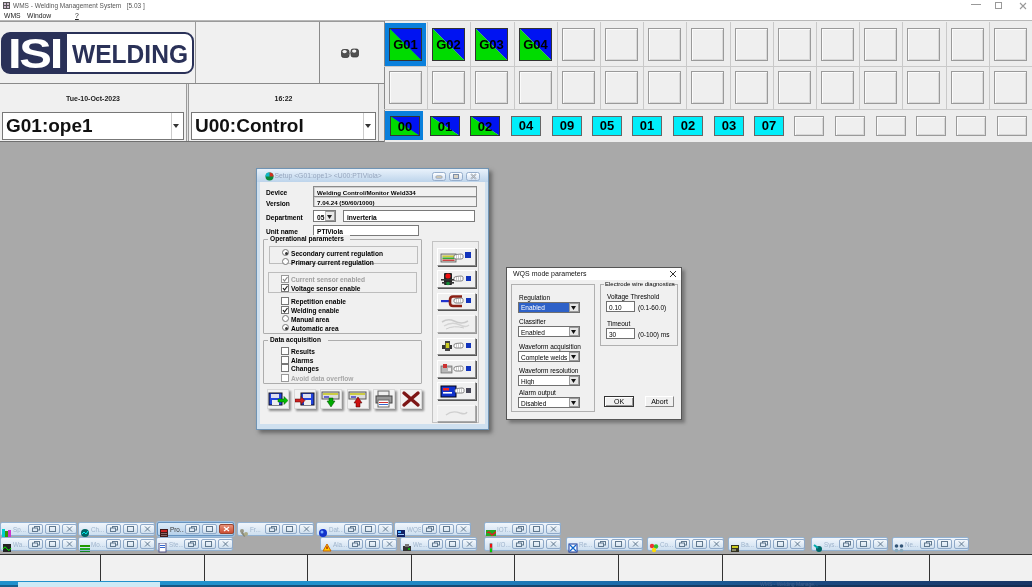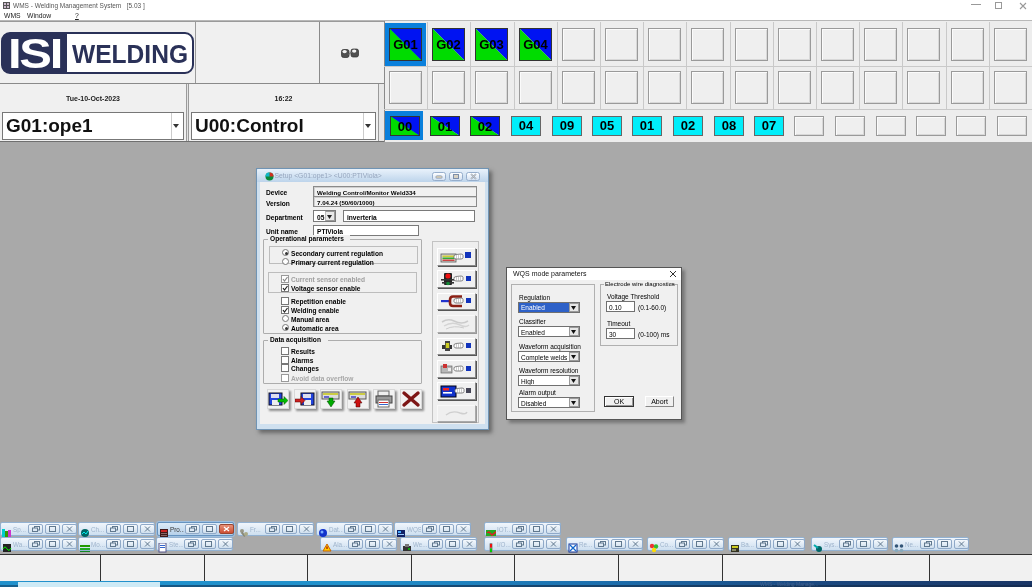--- a/index.html
+++ b/index.html
@@ -147,21 +147,21 @@
     <polygon points="0,0 30,0 30,20" fill="#0013f2"></polygon>
     <polygon points="0,0 0,20 30,20" fill="#00dc00"></polygon>
     <rect x="0.5" y="0.5" width="29" height="19" fill="none" stroke="#333" stroke-width="1"></rect>
     <text x="15.0" y="14.68" font-size="13" font-weight="bold" fill="#000" text-anchor="middle" font-family="Liberation Sans">02</text>
   </svg>
 <div class="abs" style="left:511px;top:115.5px;width:30px;height:20px;background:#00eefa;border:1px solid #666;font-size:13px;font-weight:bold;color:#000;text-align:center;line-height:18px;">04</div>
 <div class="abs" style="left:552px;top:115.5px;width:30px;height:20px;background:#00eefa;border:1px solid #666;font-size:13px;font-weight:bold;color:#000;text-align:center;line-height:18px;">09</div>
 <div class="abs" style="left:592px;top:115.5px;width:30px;height:20px;background:#00eefa;border:1px solid #666;font-size:13px;font-weight:bold;color:#000;text-align:center;line-height:18px;">05</div>
 <div class="abs" style="left:632px;top:115.5px;width:30px;height:20px;background:#00eefa;border:1px solid #666;font-size:13px;font-weight:bold;color:#000;text-align:center;line-height:18px;">01</div>
 <div class="abs" style="left:673px;top:115.5px;width:30px;height:20px;background:#00eefa;border:1px solid #666;font-size:13px;font-weight:bold;color:#000;text-align:center;line-height:18px;">02</div>
-<div class="abs" style="left:714px;top:115.5px;width:30px;height:20px;background:#00eefa;border:1px solid #666;font-size:13px;font-weight:bold;color:#000;text-align:center;line-height:18px;">08</div>
+<div class="abs" style="left:714px;top:115.5px;width:30px;height:20px;background:#00eefa;border:1px solid #666;font-size:13px;font-weight:bold;color:#000;text-align:center;line-height:18px;">03</div>
 <div class="abs" style="left:754px;top:115.5px;width:30px;height:20px;background:#00eefa;border:1px solid #666;font-size:13px;font-weight:bold;color:#000;text-align:center;line-height:18px;">07</div>
 <div class="abs" style="left:794px;top:115.5px;width:30px;height:20px;background:#efefef;border:1px solid #9a9a9a;box-shadow:inset 1px 1px 0 #fbfbfb, inset -1px -1px 0 #d8d8d8;"></div>
 <div class="abs" style="left:835px;top:115.5px;width:30px;height:20px;background:#efefef;border:1px solid #9a9a9a;box-shadow:inset 1px 1px 0 #fbfbfb, inset -1px -1px 0 #d8d8d8;"></div>
 <div class="abs" style="left:876px;top:115.5px;width:30px;height:20px;background:#efefef;border:1px solid #9a9a9a;box-shadow:inset 1px 1px 0 #fbfbfb, inset -1px -1px 0 #d8d8d8;"></div>
 <div class="abs" style="left:916px;top:115.5px;width:30px;height:20px;background:#efefef;border:1px solid #9a9a9a;box-shadow:inset 1px 1px 0 #fbfbfb, inset -1px -1px 0 #d8d8d8;"></div>
 <div class="abs" style="left:956px;top:115.5px;width:30px;height:20px;background:#efefef;border:1px solid #9a9a9a;box-shadow:inset 1px 1px 0 #fbfbfb, inset -1px -1px 0 #d8d8d8;"></div>
 <div class="abs" style="left:997px;top:115.5px;width:30px;height:20px;background:#efefef;border:1px solid #9a9a9a;box-shadow:inset 1px 1px 0 #fbfbfb, inset -1px -1px 0 #d8d8d8;"></div>
 <div class="abs" style="left:255.5px;top:168px;width:233px;height:261.5px;background:#cfe0ef;border:1px solid #7094b4;box-shadow:3px 3px 4px rgba(40,40,40,.5);"></div>
 <div class="abs" style="left:256.5px;top:169px;width:231px;height:12.5px;background:linear-gradient(#e9f2fb,#bdd4eb);border-radius:2px 2px 0 0;"></div>
 <svg class="abs" style="left:265px;top:171.5px" width="9" height="9">

